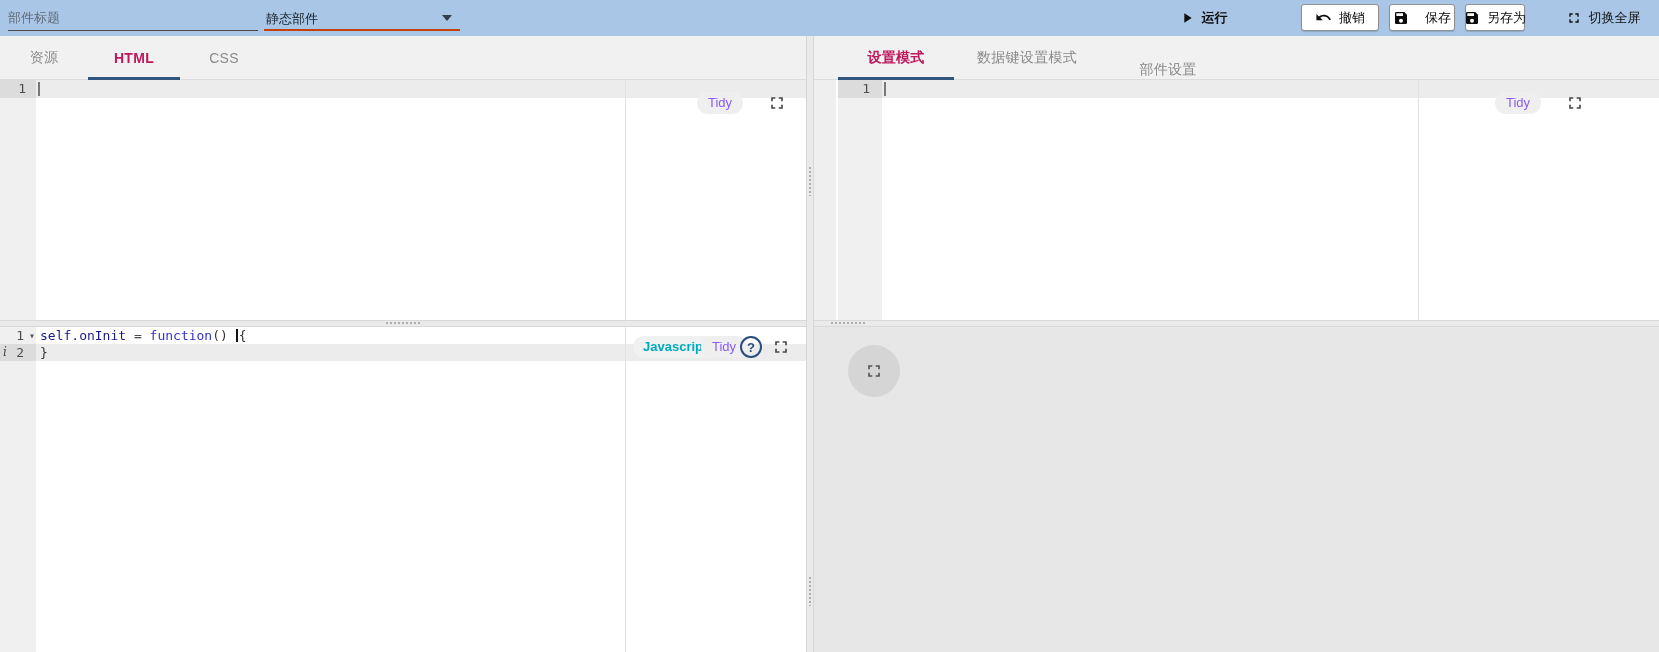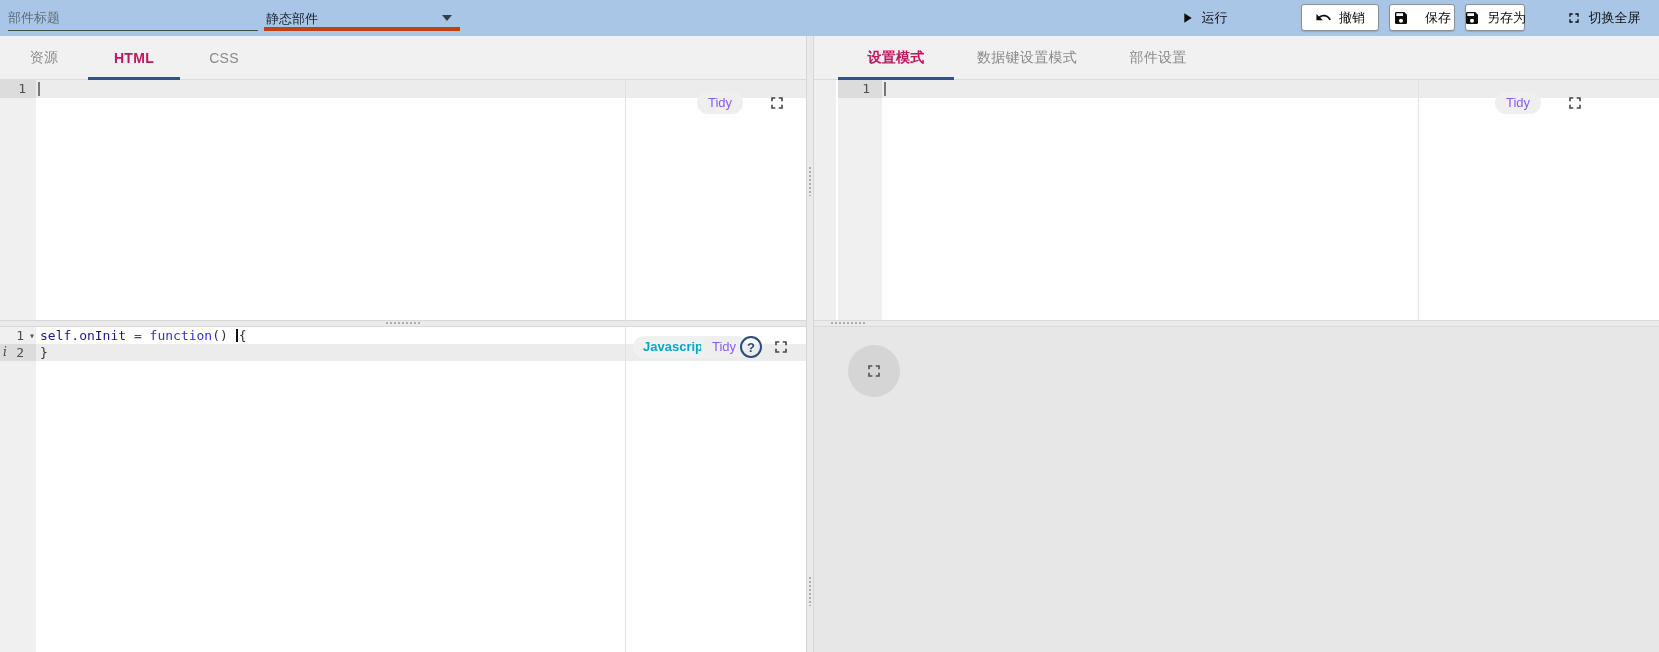--- a/index.html
+++ b/index.html
@@ -5,29 +5,29 @@
   * { margin:0; padding:0; box-sizing:border-box; }
   html,body { background:#fff; }
   body { font-family:"Liberation Sans", sans-serif; }
   .screen { position:relative; width:1659px; height:652px; overflow:hidden; background:#fff; }
 
   
   .topbar { position:absolute; left:0; top:0; width:1659px; height:36px; background:#a9c6e7; }
   .title-field { position:absolute; left:8px; top:4px; width:250px; height:27px; }
   .title-field input { width:100%; height:100%; background:transparent; border:none; border-bottom:1px solid #4b4b4b; outline:none; font-size:13px; color:#222; font-family:"Liberation Sans",sans-serif; }
   .title-field input::placeholder { color:#5f6b77; opacity:1; }
-  .select-field { position:absolute; left:264px; top:4px; width:196px; height:27px; border-bottom:4px solid #c2410c; cursor:pointer; }
+  .select-field { position:absolute; left:264px; top:4px; width:196px; height:27px; border-bottom:2px solid #c2410c; cursor:pointer; }
   .select-field .sel-value { position:absolute; left:2px; top:6px; font-size:13px; color:#15202b; }
   .caret-down { position:absolute; right:8px; top:11px; width:0; height:0; border-left:5px solid transparent; border-right:5px solid transparent; border-top:6px solid #33404c; }
 
   .tb-btn { position:absolute; top:4px; height:27px; display:flex; align-items:center; gap:7px; justify-content:center; font-size:13px; color:#0d0d0d; cursor:pointer; white-space:nowrap; }
   .tb-btn svg { flex:0 0 auto; }
   .tb-flat { background:transparent; }
   .tb-raised { background:#fff; border:1px solid #8f8f8f; border-radius:3px; box-shadow:0 1px 1px rgba(0,0,0,.15); }
-  .btn-run { left:1172px; width:62px; }
+  .btn-run { left:1172px; width:62px;font-weight:bold; }
   .btn-undo { left:1301px; width:78px; }
   .btn-save { left:1389px; width:66px;gap:16px; }
   .btn-saveas { left:1465px; width:60px; }
   .btn-fullscreen { left:1553px; width:100px; }
 
   
   .vsplit { position:absolute; left:806px; top:36px; width:8px; height:616px; background:#eaeaea; border-left:1px solid #d7d7d7; border-right:1px solid #d7d7d7; cursor:col-resize; }
   .grip-v { position:absolute; left:1px; width:4px; height:30px; background-image:radial-gradient(circle,#aeaeae 1px,transparent 1.4px); background-size:4px 4px; }
   .hsplit { position:absolute; top:320px; height:7px; background:#eaeaea; border-top:1px solid #d9d9d9; border-bottom:1px solid #d9d9d9; cursor:row-resize; }
   .hsplit-left { left:0; width:806px; }
@@ -195,21 +195,21 @@
   </div>
 
   <nav class="tabbar tabbar-right">
     <div class="tab active" style="left:24px; width:116px;">
       <span>设置模式</span>
       <span class="ind"></span>
     </div>
     <div class="tab" style="left:140px; width:146px;">
       <span>数据键设置模式</span>
     </div>
-    <div class="tab" style="left:286px; width:116px;">
+    <div class="tab" style="left:296px; width:116px;align-items:flex-end;">
       <span>部件设置</span>
     </div>
   </nav>
 
   <div class="right-rail"></div>
   <section class="editor ed-right">
     <div class="active-line" style="left:44px; top:0; width:777px;"></div>
     <div class="gutter">
       <div class="gutter-cell active" style="top:0;">1</div>
     </div>

